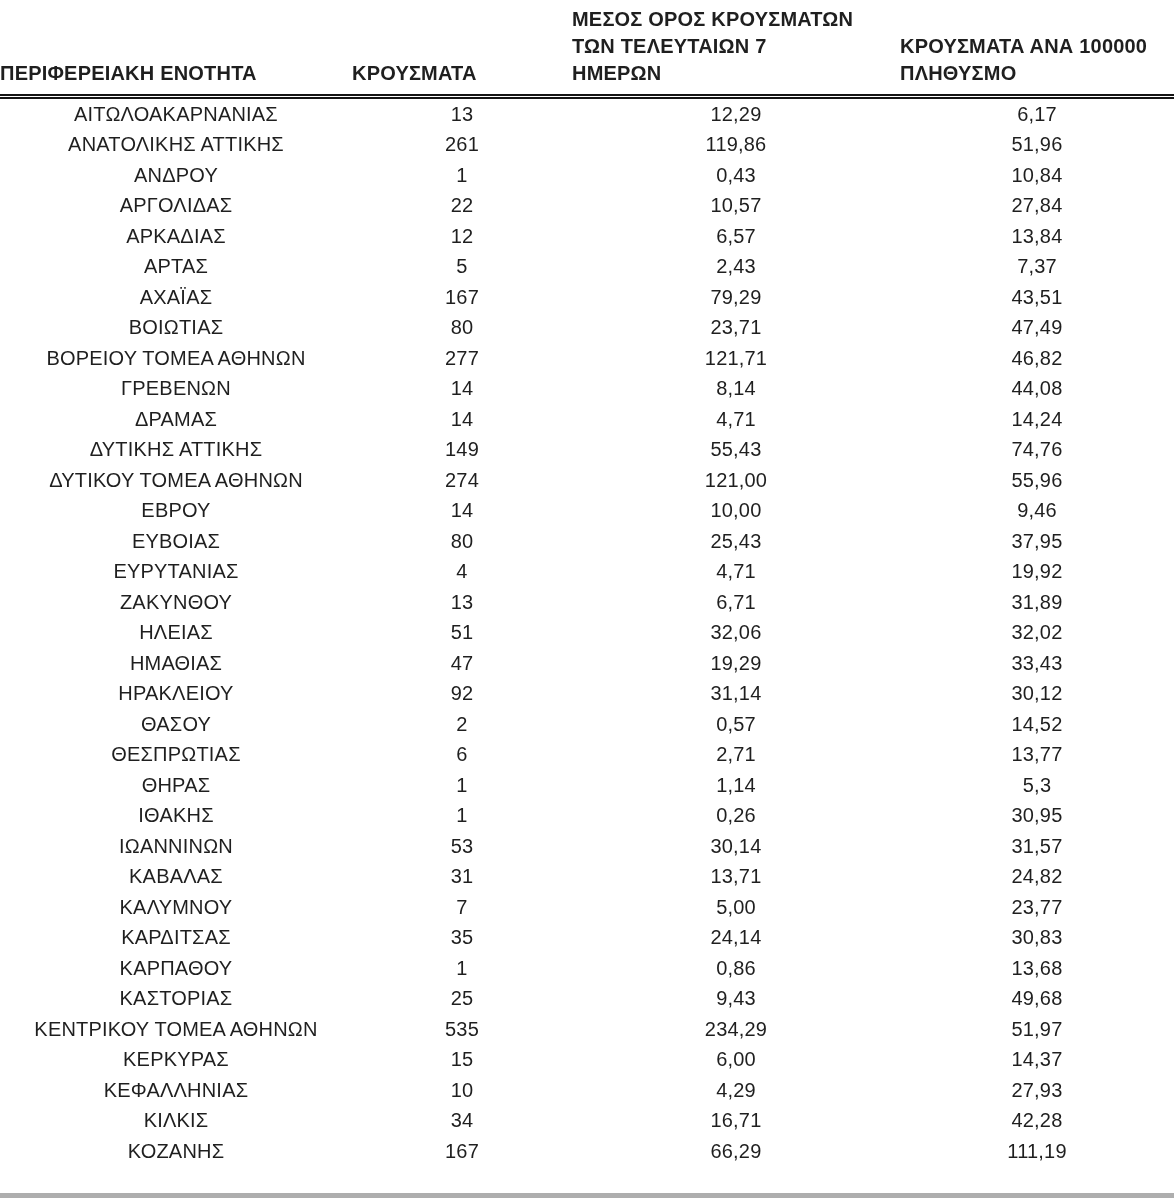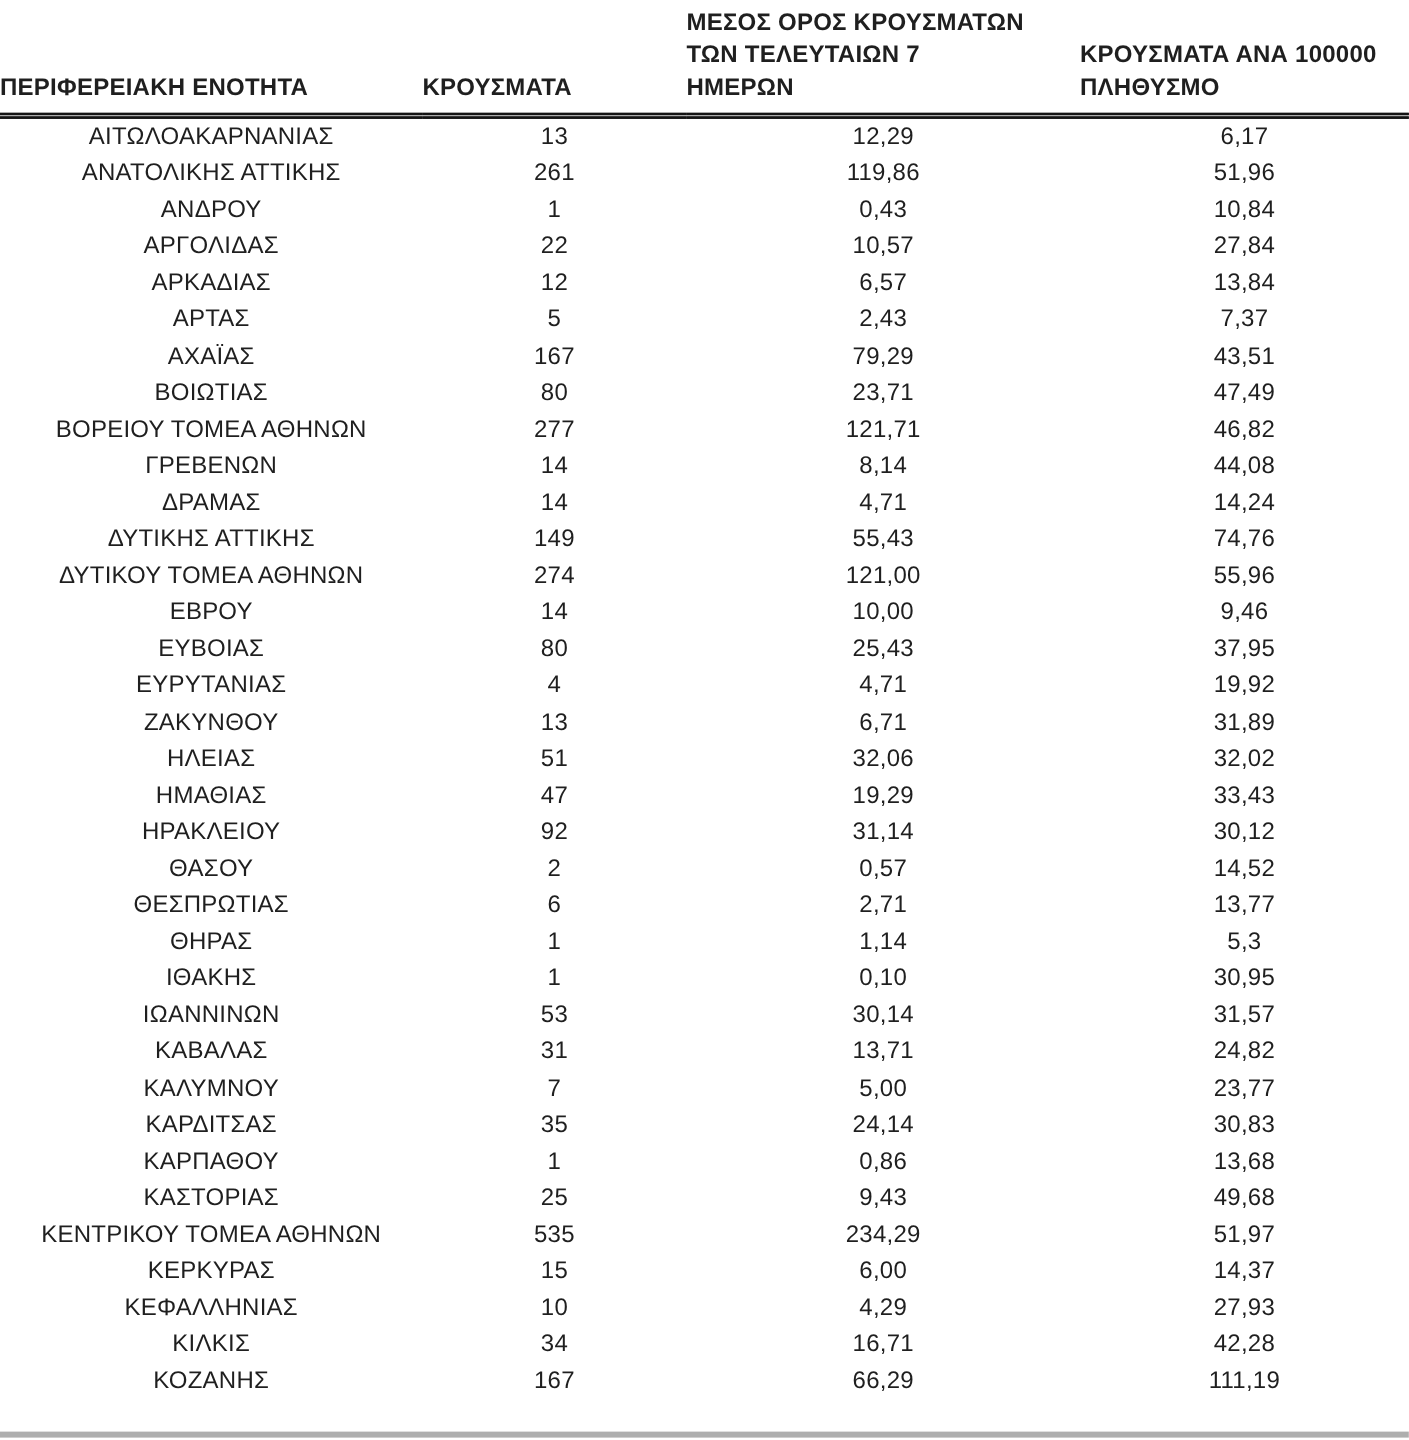--- a/index.html
+++ b/index.html
@@ -228,21 +228,21 @@
         </tr>
         <tr>
           <td>ΘΗΡΑΣ</td>
           <td>1</td>
           <td>1,14</td>
           <td>5,3</td>
         </tr>
         <tr>
           <td>ΙΘΑΚΗΣ</td>
           <td>1</td>
-          <td>0,10</td>
+          <td>0,26</td>
           <td>30,95</td>
         </tr>
         <tr>
           <td>ΙΩΑΝΝΙΝΩΝ</td>
           <td>53</td>
           <td>30,14</td>
           <td>31,57</td>
         </tr>
         <tr>
           <td>ΚΑΒΑΛΑΣ</td>

